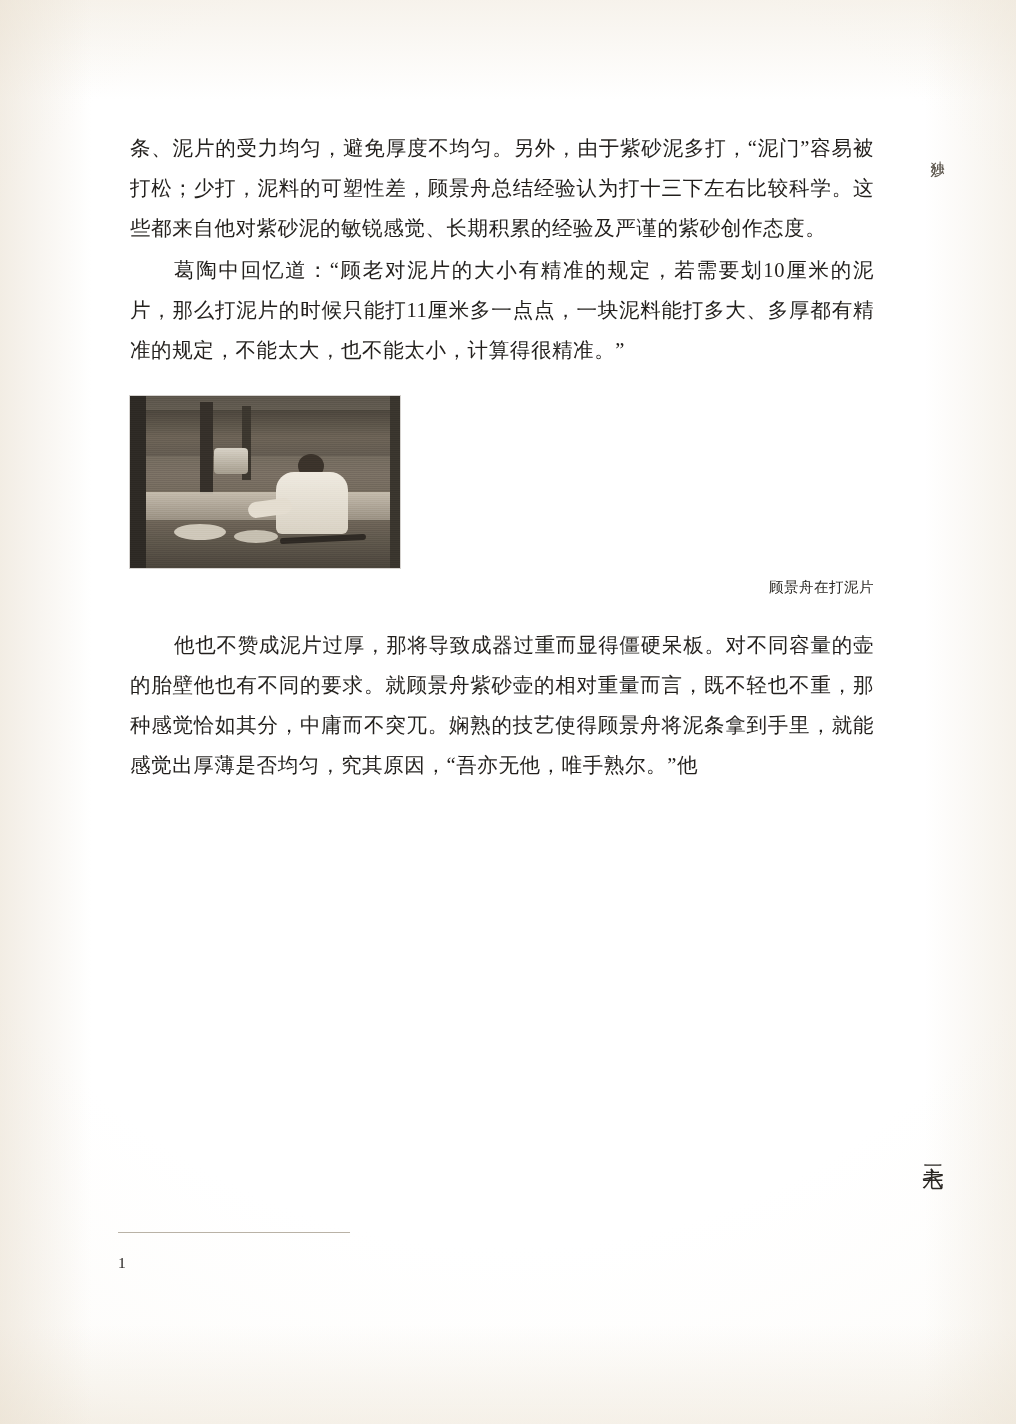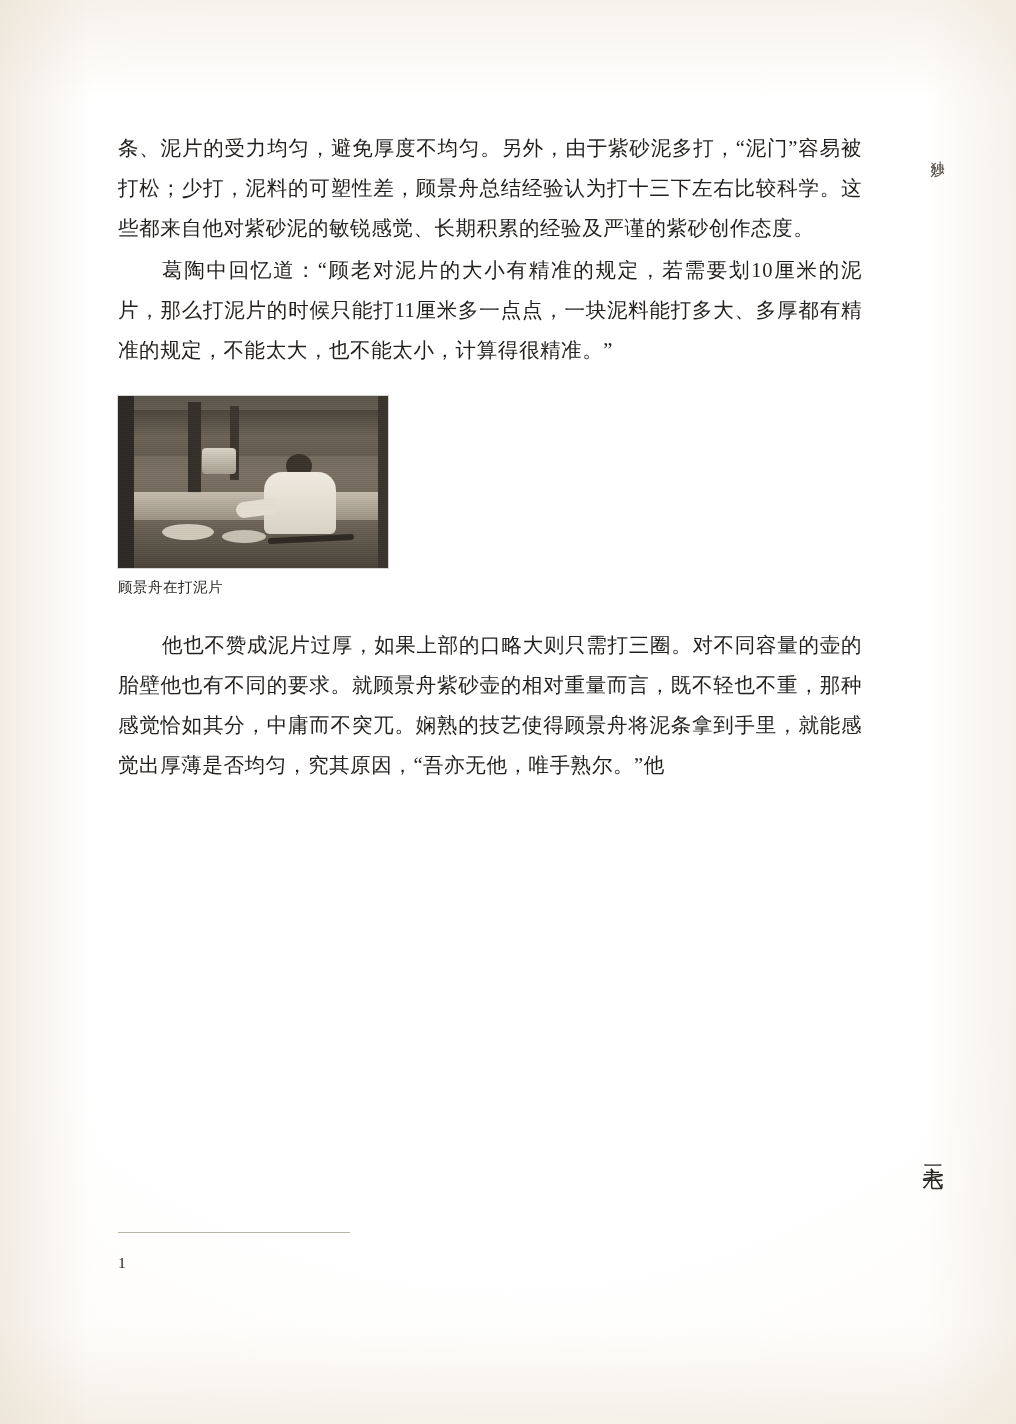--- a/index.html
+++ b/index.html
@@ -30,21 +30,21 @@
     pointer-events: none;
     background:
       linear-gradient(90deg, rgba(232,222,206,0.55) 0%, rgba(255,255,255,0) 9%,
                       rgba(255,255,255,0) 91%, rgba(236,228,214,0.5) 100%),
       linear-gradient(180deg, rgba(238,230,216,0.5) 0%, rgba(255,255,255,0) 7%,
                       rgba(255,255,255,0) 93%, rgba(238,230,216,0.55) 100%);
   }
 
   .content {
     position: absolute;
-    left: 118px;
+    left: 130px;
     top: 128px;
     width: 744px;
   }
 
   p.body-para {
     margin: 0 0 2px 0;
     font-size: 20.5px;
     line-height: 40px;
     letter-spacing: 0.6px;
     text-align: justify;
@@ -126,20 +126,21 @@
       repeating-linear-gradient(0deg, rgba(255,255,255,0.045) 0 1px, rgba(0,0,0,0.05) 1px 2px);
     mix-blend-mode: overlay;
   }
 
   .figure-caption {
     margin-top: 9px;
     font-size: 14.5px;
     line-height: 20px;
     letter-spacing: 0.5px;
     color: #2a2723;
+    text-align: right;
   }
 
   .gap-after-figure { height: 28px; }
 
   
   .footnote-wrap {
     position: absolute;
     left: 118px;
     top: 1232px;
     width: 744px;
@@ -223,21 +224,21 @@
       <div class="ph-disc2"></div>
       <div class="ph-tool"></div>
       <div class="ph-grain"></div>
     </div>
     <div class="figure-caption">顾景舟在打泥片</div>
   </div>
 
   <div class="gap-after-figure"></div>
 
 
-  <p class="body-para indent">他也不赞成泥片过厚，如果上部的口略大则只需打三圈。对不同容量的壶的胎壁他也有不同的要求。就顾景舟紫砂壶的相对重量而言，既不轻也不重，那种感觉恰如其分，中庸而不突兀。娴熟的技艺使得顾景舟将泥条拿到手里，就能感觉出厚薄是否均匀，究其原因，“吾亦无他，唯手熟尔。”他</p>
+  <p class="body-para indent">他也不赞成泥片过厚，那将导致成器过重而显得僵硬呆板。对不同容量的壶的胎壁他也有不同的要求。就顾景舟紫砂壶的相对重量而言，既不轻也不重，那种感觉恰如其分，中庸而不突兀。娴熟的技艺使得顾景舟将泥条拿到手里，就能感觉出厚薄是否均匀，究其原因，“吾亦无他，唯手熟尔。”他</p>
 
 </div>
 
 <div class="footnote-wrap">
   <div class="footnote-rule"></div>
   <div class="footnote">
     <span class="footnote-num">1</span>
   </div>
 </div>
 

